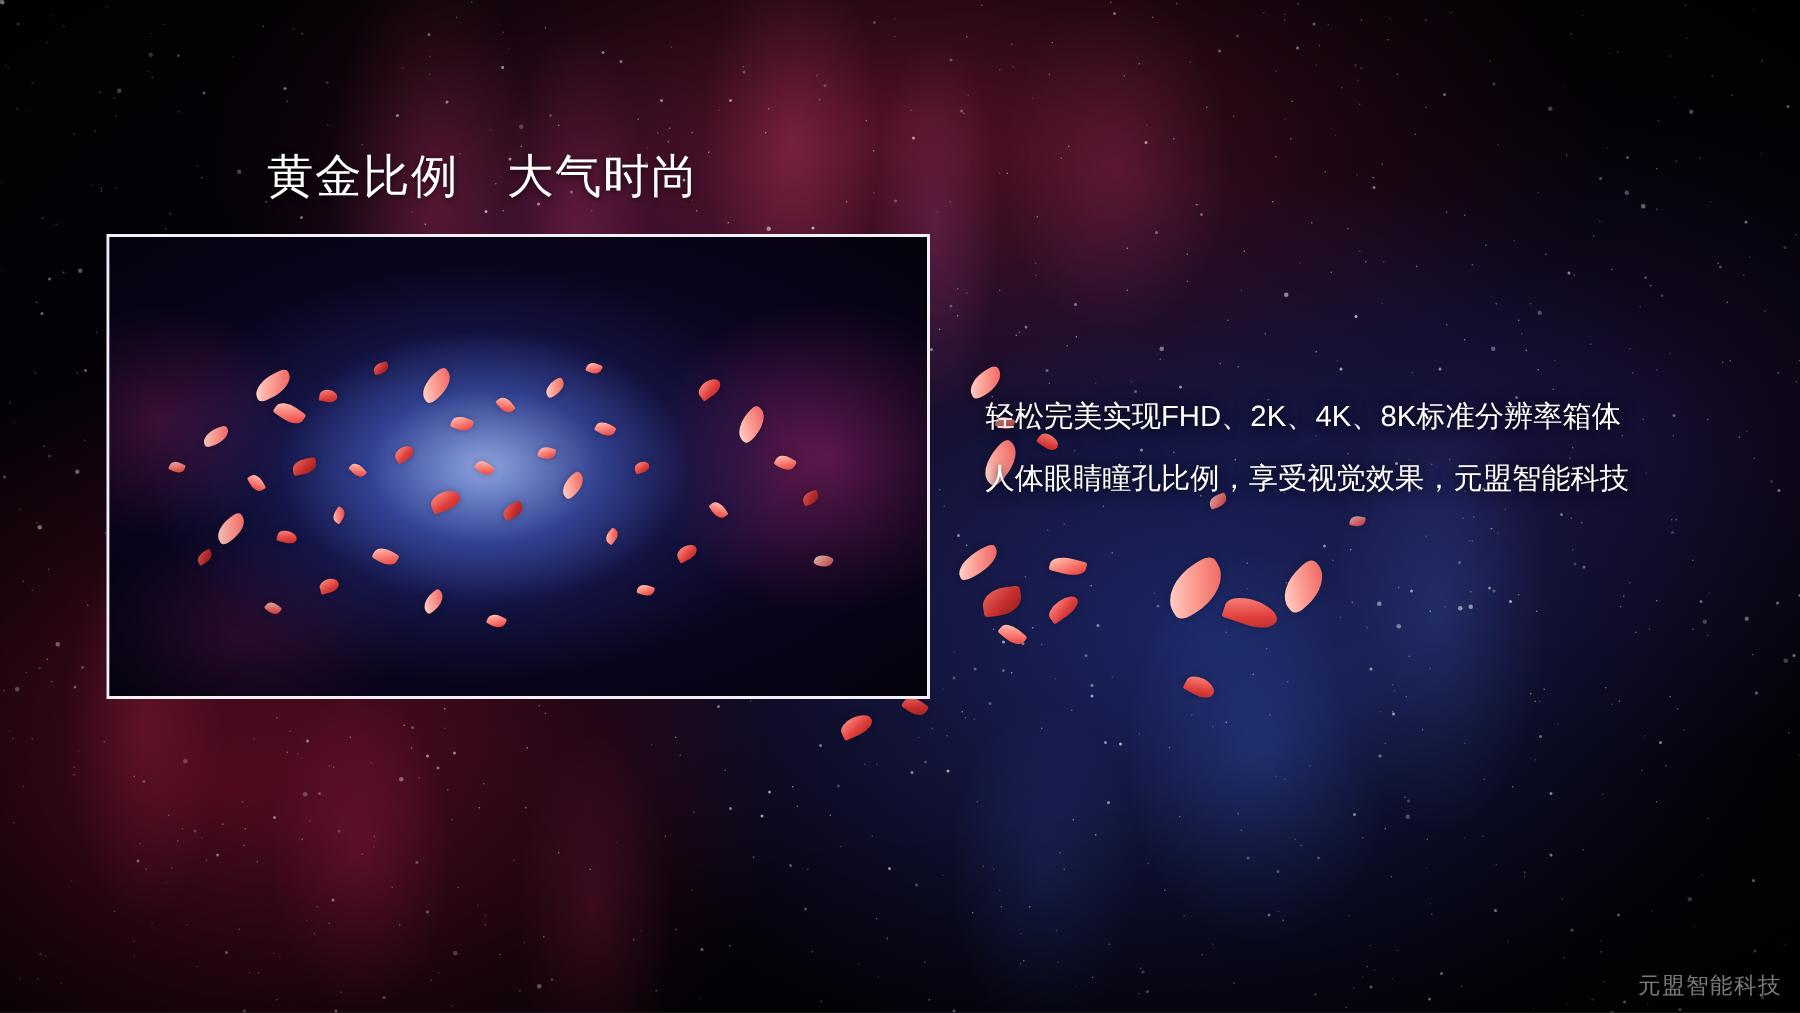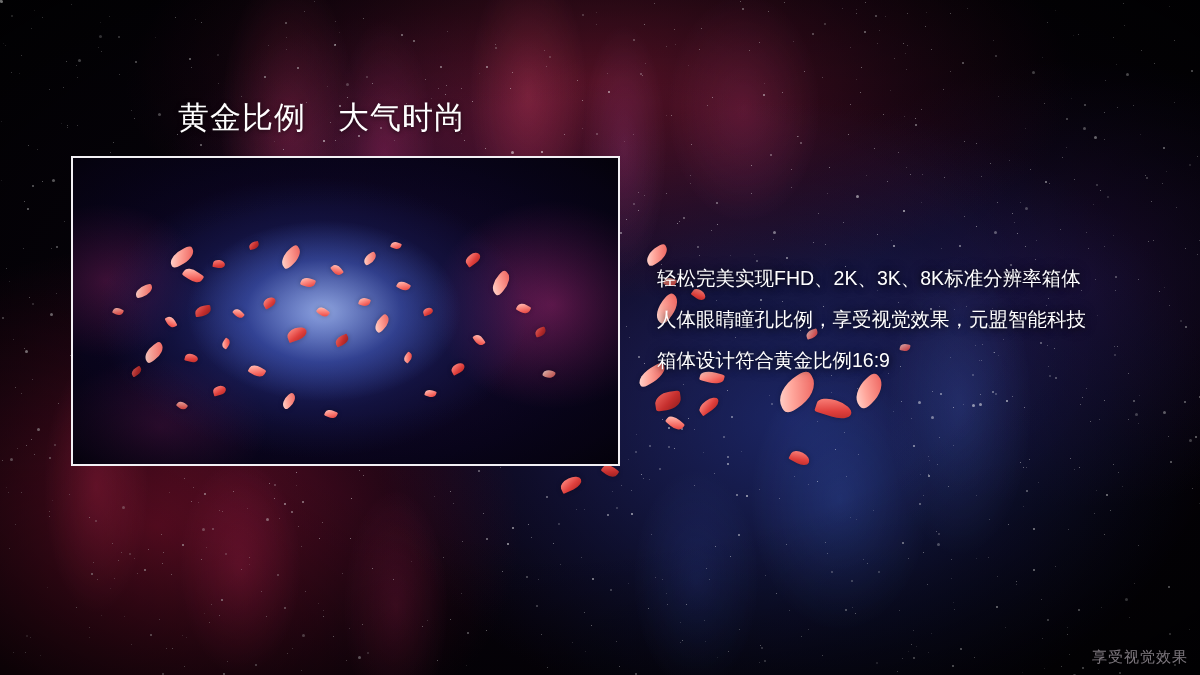--- a/index.html
+++ b/index.html
@@ -237,20 +237,19 @@
         <div class="petal v3" style="left: 140px; top: 228px; width: 13px; height: 9px; transform: rotate(-15deg);"></div>
         <div class="petal" style="left: 104px; top: 244px; width: 10px; height: 7px; transform: rotate(38deg);"></div>
         <div class="petal" style="left: 330px; top: 196px; width: 10px; height: 7px; transform: rotate(-50deg);"></div>
         <div class="petal v2" style="left: 470px; top: 212px; width: 12px; height: 8px; transform: rotate(20deg);"></div>
         <div class="petal dark" style="left: 58px; top: 210px; width: 11px; height: 7px; transform: rotate(-32deg);"></div>
       </div>
     <div class="photo-edge"></div>
   </div>
 
   <div class="body-copy">
-    <p>轻松完美实现FHD、2K、3K、8K标准分辨率箱体</p>
+    <p>轻松完美实现FHD、2K、4K、8K标准分辨率箱体</p>
     <p>人体眼睛瞳孔比例，享受视觉效果，元盟智能科技</p>
-    <p>箱体设计符合黄金比例16:9</p>
   </div>
 
-  <div class="watermark">享受视觉效果</div>
+  <div class="watermark">元盟智能科技</div>
 
 </div>
 
 </body></html>

